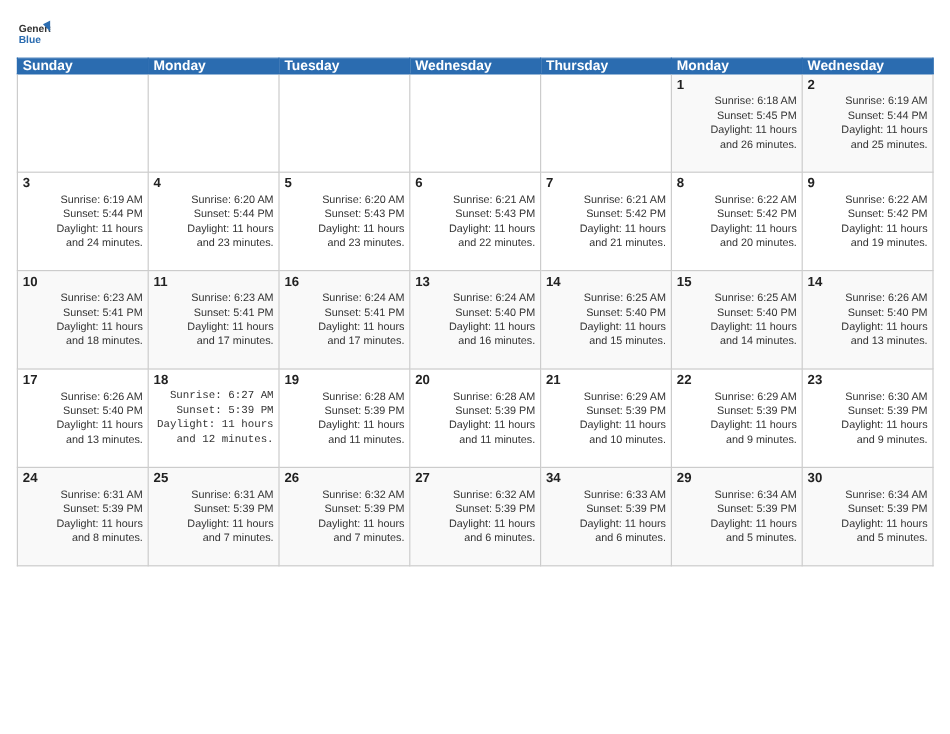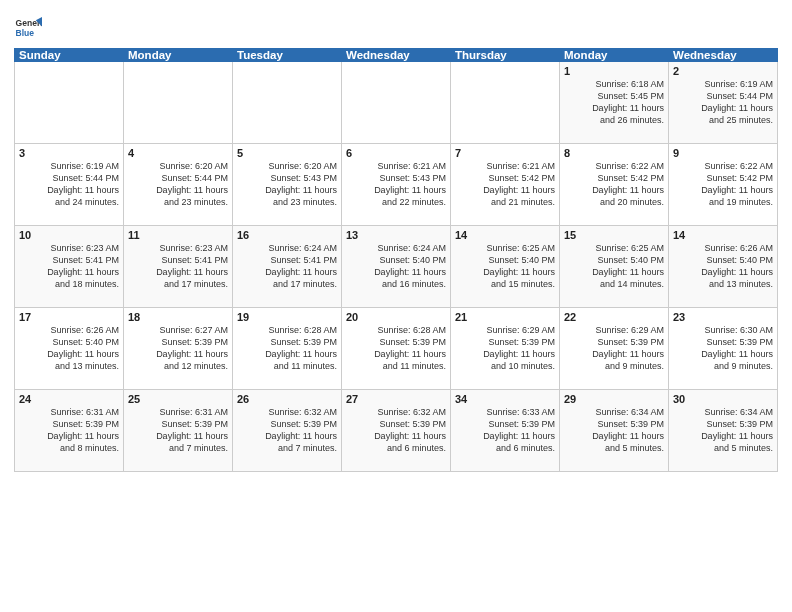--- a/index.html
+++ b/index.html
@@ -245,21 +245,21 @@
         <tr>
           <td>
             <span class="day-num">17</span>
             <div class="day-info" style="white-space: pre-line;">Sunrise: 6:26 AM
 Sunset: 5:40 PM
 Daylight: 11 hours
 and 13 minutes.</div>
           </td>
           <td>
             <span class="day-num">18</span>
-            <div class="day-info" style="white-space: pre-line;">Sunrise: 6:27 AM
+            <div class="day-info" style="white-space: pre-line; font-family: Liberation Mono, monospace;">Sunrise: 6:27 AM
 Sunset: 5:39 PM
 Daylight: 11 hours
 and 12 minutes.</div>
           </td>
           <td>
             <span class="day-num">19</span>
             <div class="day-info" style="white-space: pre-line;">Sunrise: 6:28 AM
 Sunset: 5:39 PM
 Daylight: 11 hours
 and 11 minutes.</div>

